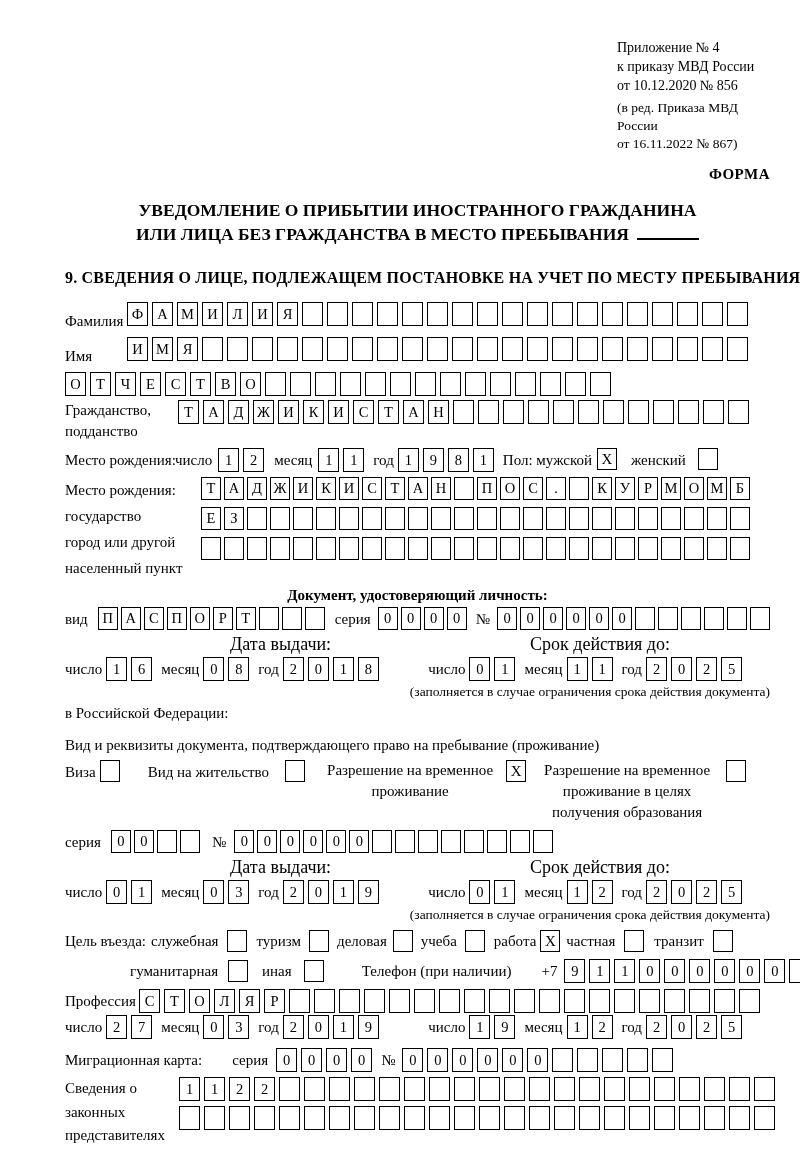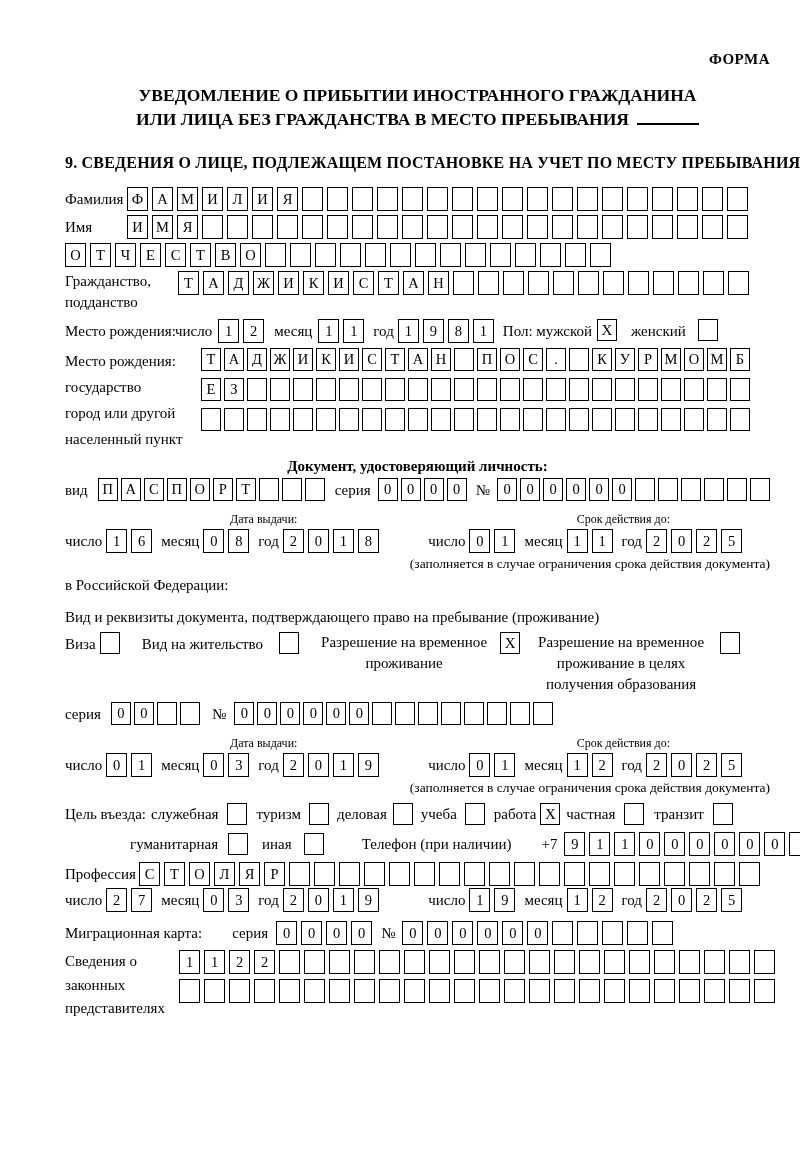--- a/index.html
+++ b/index.html
@@ -24,42 +24,51 @@
     display:flex;align-items:center;justify-content:center;
     font-size:14.5px;flex:0 0 auto;background:#fff;
   }
   .sm .cell{width:20px;height:23px;}
   .sm{gap:3px;}
   .cb{
     width:20px;height:22px;border:1.5px solid #000;box-sizing:border-box;
     display:inline-flex;align-items:center;justify-content:center;
     font-size:15px;flex:0 0 auto;background:#fff;
   }
-  .w-surname{width:62px;flex:0 0 auto;}
+  .w-surname{width:62px;flex:0 0 auto;margin-top:7px;}
   .w-patr{width:133px;flex:0 0 auto;}
   .w-cit{width:113px;flex:0 0 auto;}
   .w-birthpl{width:136px;flex:0 0 auto;}
   .w-guard{width:114px;flex:0 0 auto;}
-  .dhead{display:flex;font-size:12px;margin-top:10px;}
+  .dhead{display:flex;font-size:18px;margin-top:3px;}
   .dhead .h2{margin-left:auto;}
   .dgroup{display:flex;align-items:flex-start;}
   .dgroup .lbl{margin-right:4px;}
   .dgroup .gap{margin-left:9px;}
   .r-note{text-align:right;font-size:13.5px;margin-top:3px;padding-right:0px;}
   .plain{font-size:15px;line-height:26px;}
   .center-opt{text-align:center;font-size:15px;line-height:21px;}
   .stack{display:flex;flex-direction:column;}
   .stack .crow{margin-top:0;}
   .nw{white-space:nowrap;}
 </style>
 </head>
 <body>
 
 <div class="page">
 
+  <div class="annex">
+    <div>Приложение № 4</div>
+    <div>к приказу МВД России</div>
+    <div>от 10.12.2020 № 856</div>
+    <div class="edit">
+      <div>(в ред. Приказа МВД России</div>
+      <div>от 16.11.2022 № 867)</div>
+    </div>
+  </div>
 
   <div class="forma">ФОРМА</div>
 
   <div class="title">
     <div>УВЕДОМЛЕНИЕ О ПРИБЫТИИ ИНОСТРАННОГО ГРАЖДАНИНА</div>
     <div class="nw"><span>ИЛИ ЛИЦА БЕЗ ГРАЖДАНСТВА В МЕСТО ПРЕБЫВАНИЯ</span><span class="t-underline"></span></div>
   </div>
 
   <div class="sec-head">9. СВЕДЕНИЯ О ЛИЦЕ, ПОДЛЕЖАЩЕМ ПОСТАНОВКЕ НА УЧЕТ ПО МЕСТУ ПРЕБЫВАНИЯ</div>
 
@@ -383,21 +392,21 @@
     </div>
   </div>
   <div class="r-note">(заполняется в случае ограничения срока действия документа)</div>
 
   <div class="plain">в Российской Федерации:</div>
   <div class="plain" style="margin-top:6px;">Вид и реквизиты документа, подтверждающего право на пребывание (проживание)</div>
 
   <div class="row" style="margin-top:2px;">
     <span class="lbl">Виза</span>
     <span class="cb" style="margin-left:4px;"></span>
-    <span class="lbl" style="margin-left:22px;">Вид на жительство</span>
+    <span class="lbl" style="margin-left:28px;">Вид на жительство</span>
     <span class="cb" style="margin-left:16px;"></span>
     <div class="center-opt" style="margin-left:22px;">
       <div>Разрешение на временное</div>
       <div>проживание</div>
     </div>
     <span class="cb" style="margin-left:13px;">X</span>
     <div class="center-opt" style="margin-left:18px;">
       <div>Разрешение на временное</div>
       <div>проживание в целях</div>
       <div>получения образования</div>

